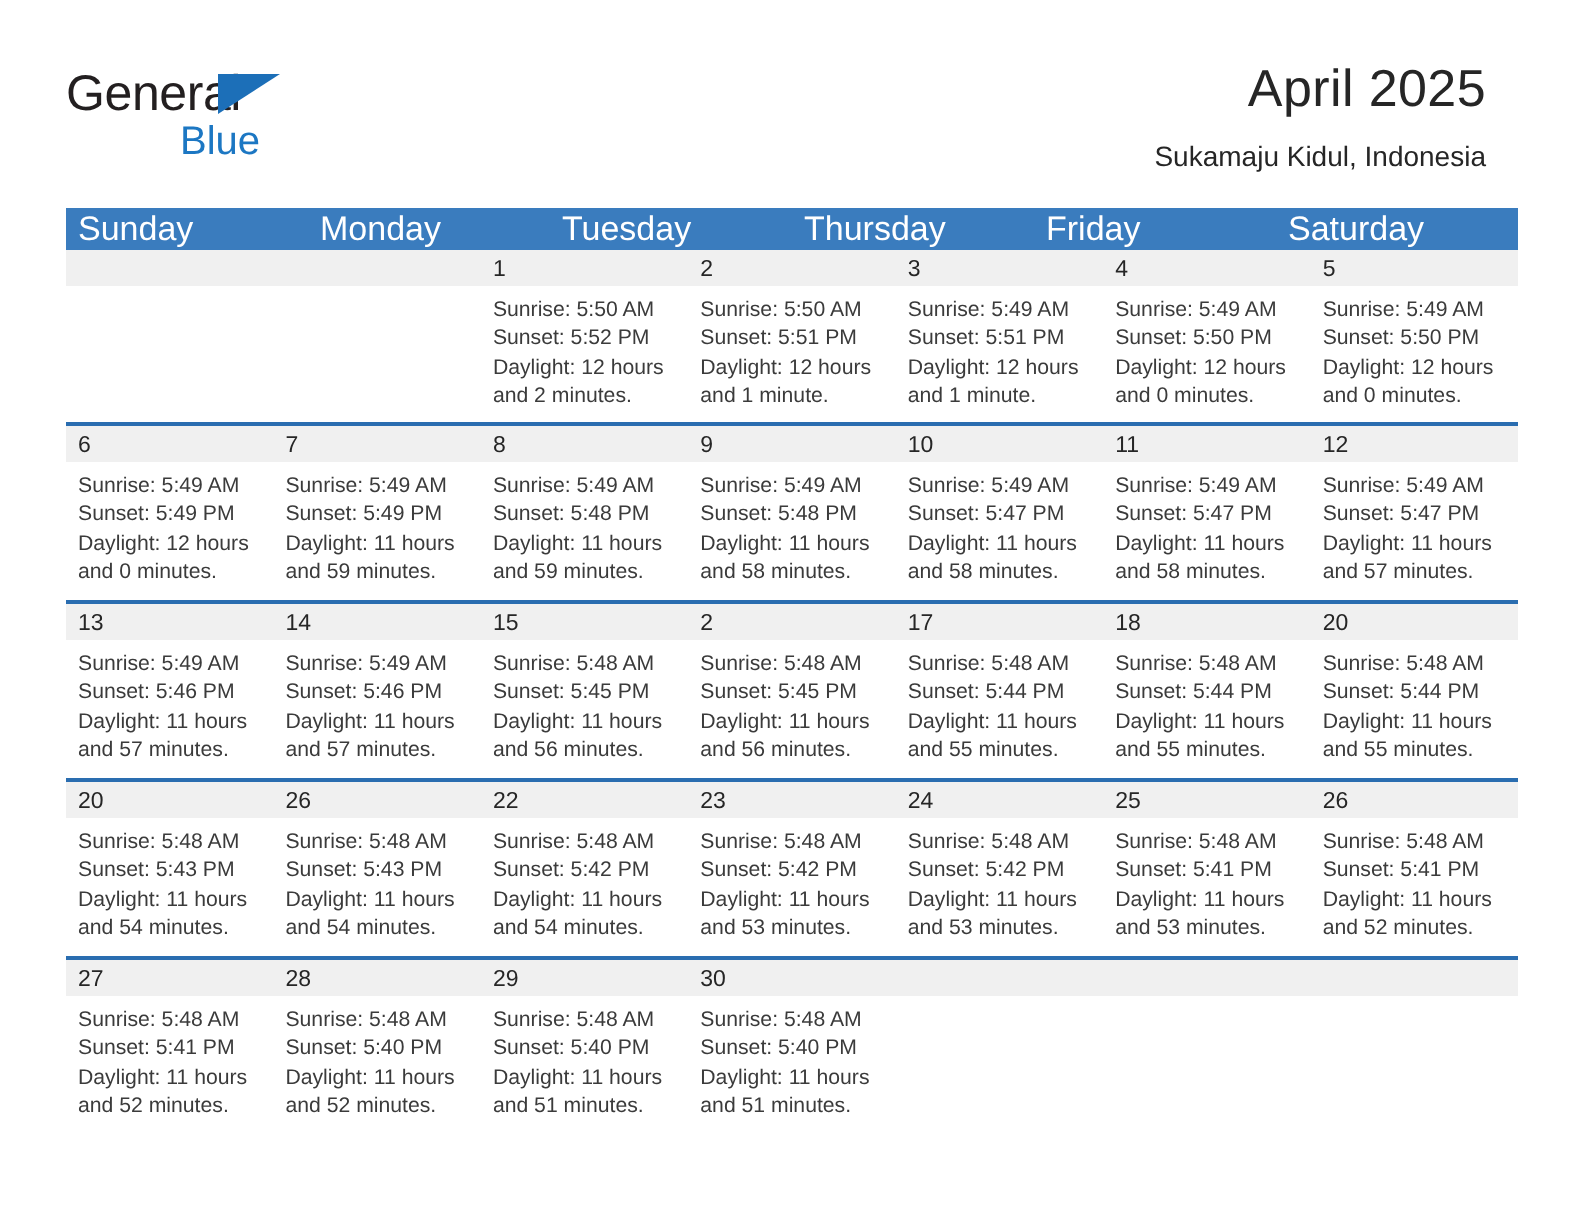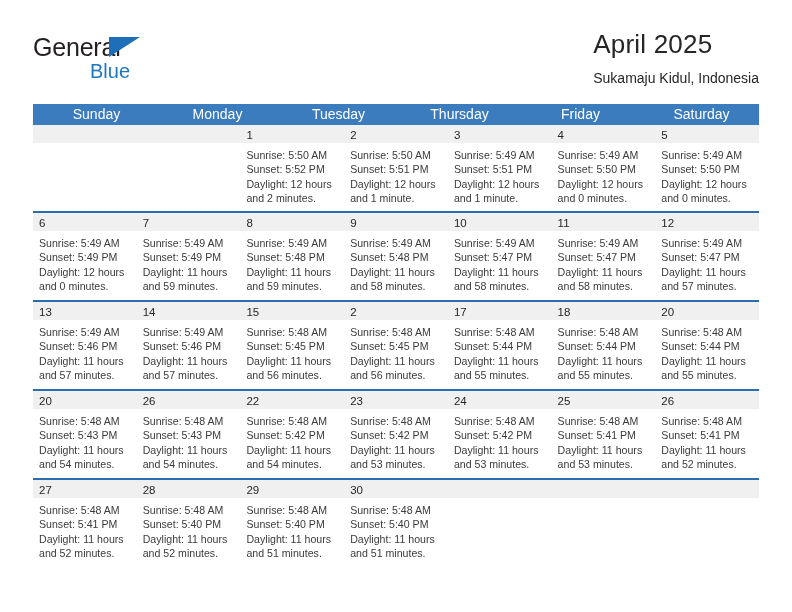--- a/index.html
+++ b/index.html
@@ -61,23 +61,23 @@
     left: 57px;
     top: 24px;
     font-size: 20px;
     line-height: 27px;
     color: #1c77c3;
     font-family: "Liberation Sans", sans-serif;
   }
 
   .title-block {
     position: absolute;
-    right: 0;
+    right: 16px;
     top: 0;
-    text-align: left;
+    text-align: right;
   }
   .cal-title {
     font-size: 26px;
     line-height: 32px;
     color: #262626;
     font-weight: normal;
     margin: 0;
     letter-spacing: 0.2px;
   }
   .cal-subtitle {
@@ -96,27 +96,26 @@
     width: 726px;
   }
   .weekday-row {
     display: flex;
     background: #3a7cbe;
     height: 21px;
   }
   .weekday {
     flex: 1 1 0;
     color: #ffffff;
-    font-size: 14px;
+    font-size: 17px;
     line-height: 21px;
     padding-left: 6px;
     box-sizing: border-box;
     white-space: nowrap;
     overflow: hidden;
-    text-align: center;
   }
 
   .week-row {
     display: flex;
     border-top: 2px solid #2a6db0;
     height: 89px;
     box-sizing: border-box;
   }
   .week-row.first {
     border-top: none;

